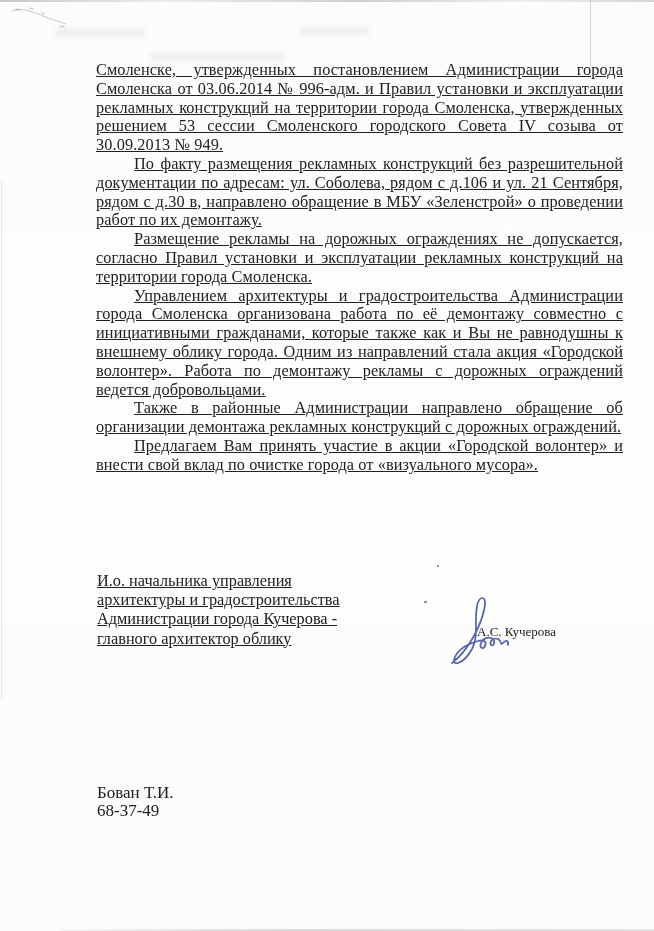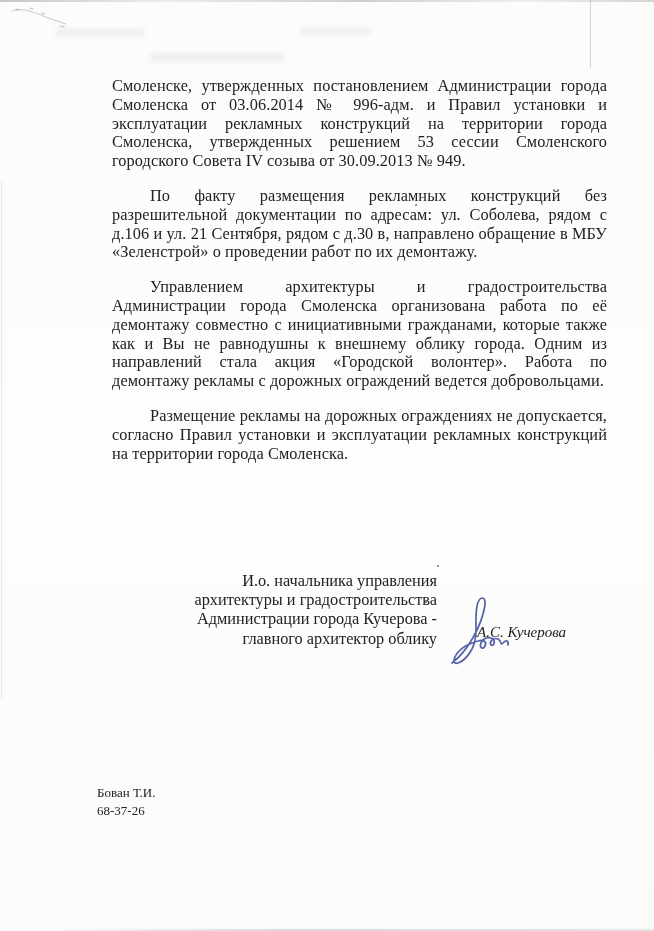--- a/index.html
+++ b/index.html
@@ -15,50 +15,50 @@
   
   .text-block {
     position: absolute;
     left: 96px; top: 61px; width: 527px;
     font-size: 16.3px;
     line-height: 18.8px;
     text-align: justify;
     text-align-last: left;
     letter-spacing: 0.1px;
   }
-  .text-block p { margin: 16px; }
+  .text-block p { margin: 0; text-decoration: underline; }
   .text-block p.indent { text-indent: 38px; }
   .text-block p.indent-sm { text-indent: 30px; }
 
   
   .sig-block {
     position: absolute;
     left: 97px; top: 571px; width: 340px;
     font-size: 16.3px;
     line-height: 19.2px;
-    text-align: right;
+    text-align: left;
+    text-decoration: underline;
   }
   .signer-name {
     position: absolute;
     left: 477px; top: 624px;
-    font-size: 15px;
+    font-size: 13px;
     white-space: nowrap;
-    font-style: italic;
   }
   .signature-wrap {
     position: absolute;
     left: 446px; top: 591px;
     width: 88px; height: 80px;
   }
 
   
   .footer-block {
     position: absolute;
     left: 97px; top: 784px;
-    font-size: 13px;
+    font-size: 17px;
     line-height: 17.5px;
   }
 
   
   .artifact { position: absolute; pointer-events: none; }
   .ghost {
     background: rgba(140,140,140,0.10);
     filter: blur(2px);
     border-radius: 3px;
   }
@@ -103,35 +103,37 @@
 
 <svg class="artifact pencil-marks" width="70" height="32" viewBox="0 0 70 32">
   <path d="M4,7 C16,3 28,9 40,14 C46,16 52,18 58,20" stroke="rgba(140,140,140,0.45)" stroke-width="1" fill="none"></path>
   <path d="M8,5 l3,1 M22,4 l3,1 M34,9 l2,1" stroke="rgba(120,120,120,0.5)" stroke-width="1.2" fill="none" stroke-linecap="round"></path>
   <path d="M52,22 l4,1" stroke="rgba(120,120,120,0.5)" stroke-width="1.2" fill="none" stroke-linecap="round"></path>
 </svg>
 
 <main class="text-block">
   <p>Смоленске, утвержденных постановлением Администрации города Смоленска от 03.06.2014 № 996-адм. и Правил установки и эксплуатации рекламных конструкций на территории города Смоленска, утвержденных решением 53 сессии Смоленского городского Совета IV созыва от 30.09.2013 № 949.</p>
   <p class="indent">По факту размещения рекламных конструкций без разрешительной документации по адресам: ул. Соболева, рядом с д.106 и ул. 21 Сентября, рядом с д.30 в, направлено обращение в МБУ «Зеленстрой» о проведении работ по их демонтажу.</p>
+  <p class="indent">Размещение рекламы на дорожных ограждениях не допускается, согласно Правил установки и эксплуатации рекламных конструкций на территории города Смоленска.</p>
   <p class="indent">Управлением архитектуры и градостроительства Администрации города Смоленска организована работа по её демонтажу совместно с инициативными гражданами, которые также как и Вы не равнодушны к внешнему облику города. Одним из направлений стала акция «Городской волонтер». Работа по демонтажу рекламы с дорожных ограждений ведется добровольцами.</p>
-  <p class="indent">Размещение рекламы на дорожных ограждениях не допускается, согласно Правил установки и эксплуатации рекламных конструкций на территории города Смоленска.</p>
+  <p class="indent">Также в районные Администрации направлено обращение об организации демонтажа рекламных конструкций с дорожных ограждений.</p>
+  <p class="indent">Предлагаем Вам принять участие в акции «Городской волонтер» и внести свой вклад по очистке города от «визуального мусора».</p>
 </main>
 
 <div class="sig-block">
   <div>И.о. начальника управления</div>
   <div>архитектуры и градостроительства</div>
   <div>Администрации города Кучерова -</div>
   <div>главного архитектор облику</div>
 </div>
 
 <div class="signature-wrap">
   <svg width="88" height="80" viewBox="0 0 88 80">
     <path d="M6,72 C22,60 36,34 39,14 C40,4 33,5 31,15 C28,32 33,44 26,58 C18,73 4,77 9,66 C13,57 25,52 32,50 C38,48 41,51 39,55 C37,59 33,57 35,52 C37,47 43,45 47,48 C50,51 47,56 45,54 C43,51 47,46 52,48 C56,50 54,55 57,52 C60,48 63,50 62,54" fill="none" stroke="#3d4da0" stroke-width="1.7" stroke-linecap="round" opacity="0.88"></path>
   </svg>
 </div>
 
 <div class="signer-name">А.С. Кучерова</div>
 
 <div class="footer-block">
   <div>Бован Т.И.</div>
-  <div>68-37-26</div>
+  <div>68-37-49</div>
 </div>
 
 </body></html>

